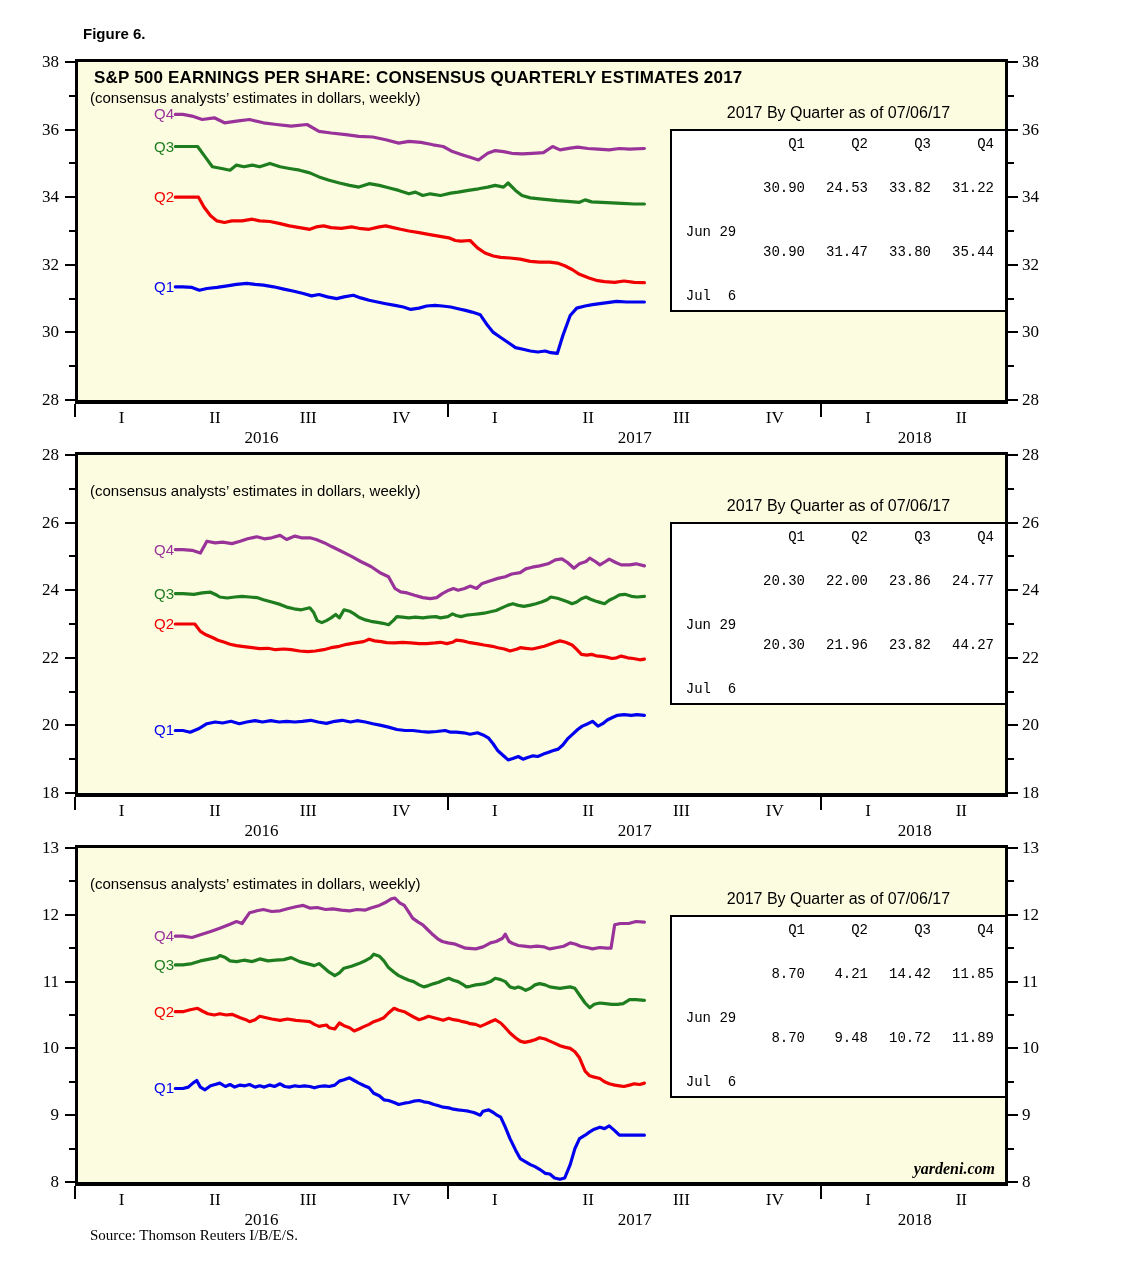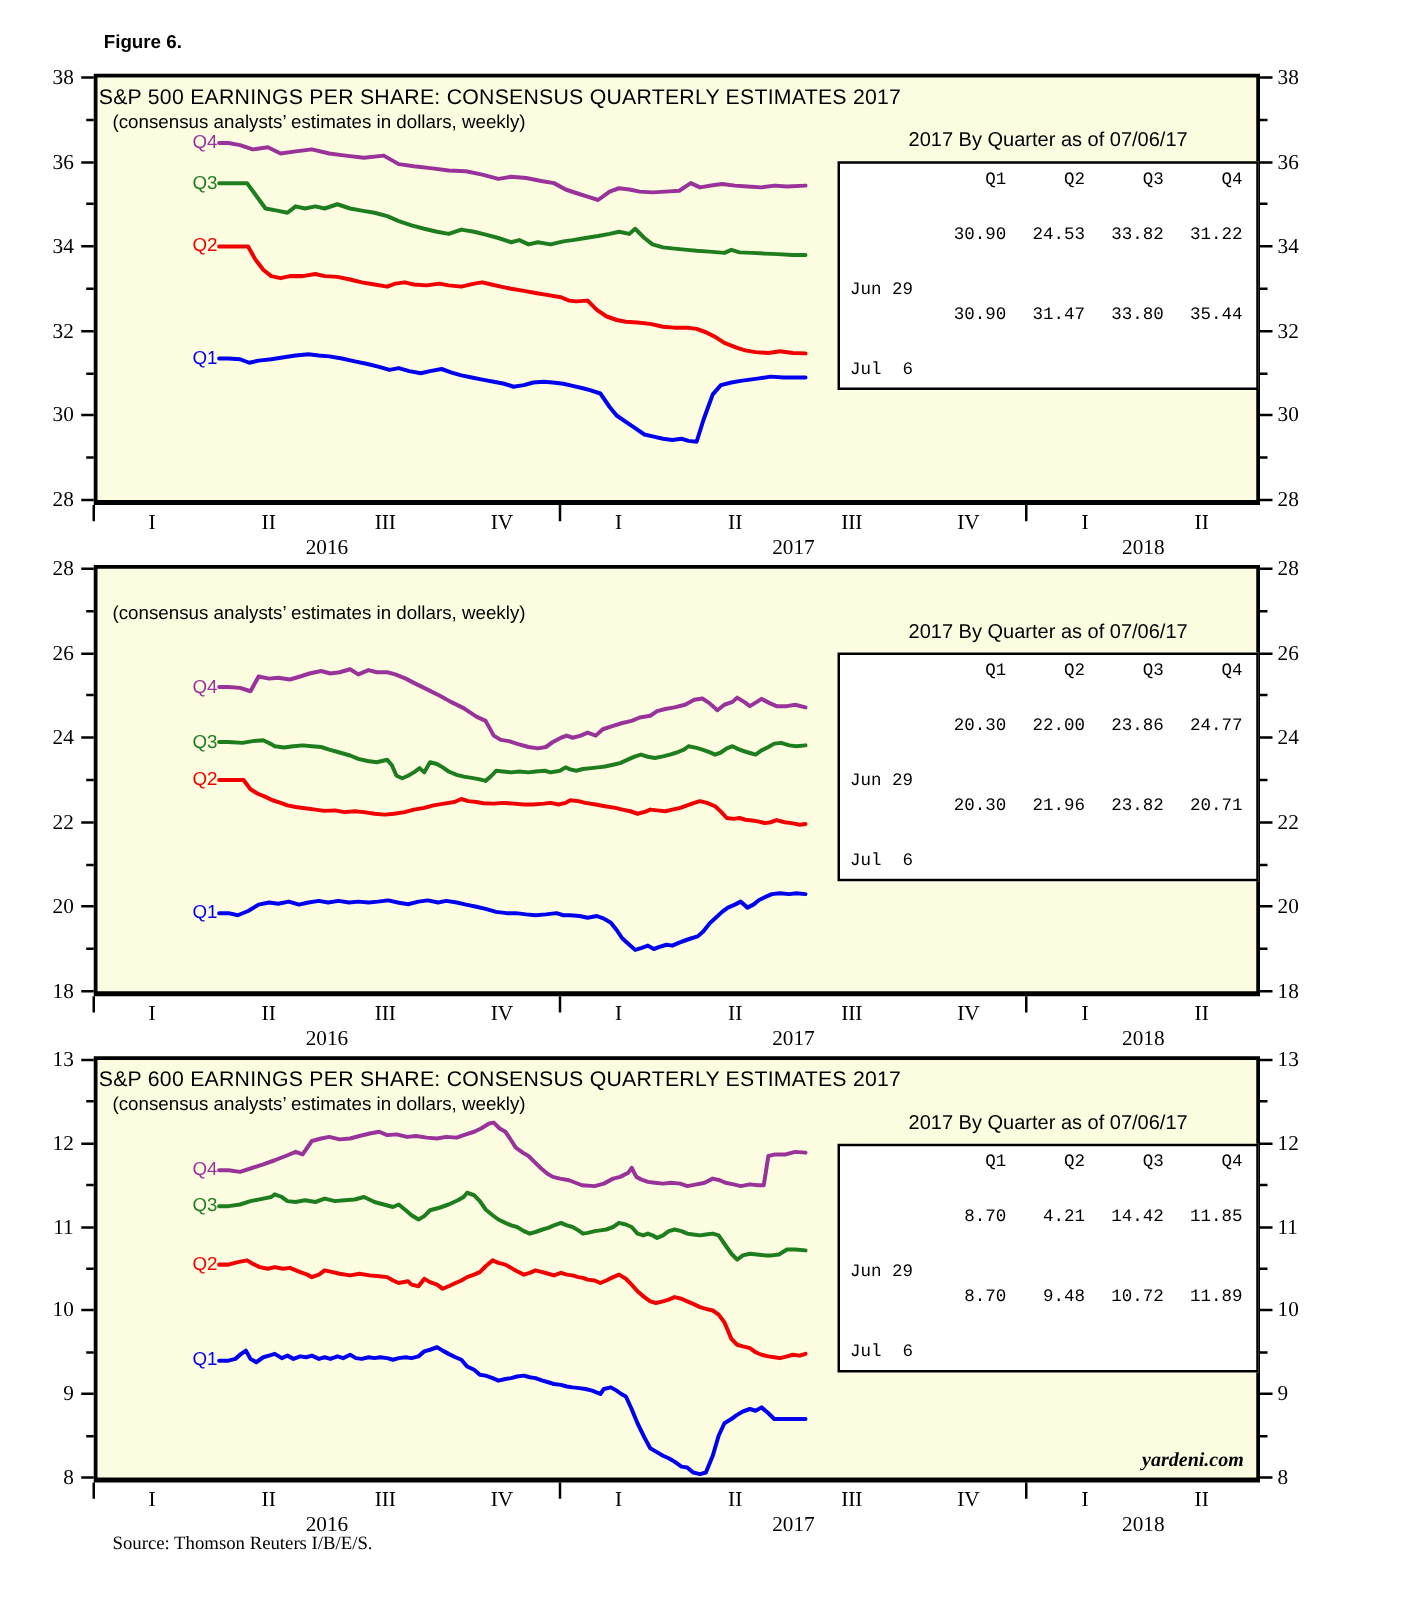--- a/index.html
+++ b/index.html
@@ -5,30 +5,30 @@
   html,body{margin:0;padding:0;background:#fff;}
   #stage{position:relative;width:1138px;height:1281px;background:#ffffff;overflow:hidden;
          font-family:"Liberation Sans",sans-serif;color:#000;}
   .figure-label{position:absolute;left:83px;top:25px;font-size:15px;font-weight:bold;}
   .panel{position:absolute;left:75px;width:927px;background:#FCFCE0;
          border:3px solid #000;border-bottom-width:4px;}
   #panel-0{top:59px;height:338px;}
   #panel-1{top:452px;height:338px;}
   #panel-2{top:845px;height:334px;}
   .panel svg{position:absolute;left:0;top:0;width:100%;height:100%;display:block;}
-  .panel-title{position:absolute;left:1px;top:6px;font-size:17px;font-weight:normal;letter-spacing:0.2px;white-space:nowrap;}
+  .panel-title{position:absolute;left:16px;top:6px;font-size:17px;font-weight:bold;letter-spacing:0.2px;white-space:nowrap;}
   .panel-subtitle{position:absolute;left:12px;top:27px;font-size:15px;white-space:nowrap;}
   .qlabel{position:absolute;left:4px;width:92px;text-align:right;font-size:15px;font-weight:500;line-height:18px;}
   .table-wrap{position:absolute;left:592px;top:42px;width:337px;}
   .table-title{text-align:center;font-size:16px;white-space:nowrap;}
   .table-box{margin-top:7px;border:2px solid #000;background:#fff;padding:3px 8px 4px 8px;
              font-family:"Liberation Mono",monospace;font-size:14px;line-height:20px;}
   .trow{display:grid;grid-template-columns:62px 63px 63px 63px 63px;}
   .tcell{text-align:right;white-space:pre;}
-  .tcell.lab{text-align:left;margin-top:44px;}
+  .tcell.lab{text-align:center;margin-top:44px;}
   .ytick,.xtick{position:absolute;background:#000;}
   .ylab{position:absolute;font-family:"Liberation Serif",serif;font-size:17px;line-height:20px;}
   .ylab.left{left:25px;width:34px;text-align:right;}
   .ylab.right{left:1022px;width:44px;text-align:left;}
   .xq{position:absolute;width:40px;margin-left:-20px;text-align:center;
       font-family:"Liberation Serif",serif;font-size:17px;}
   .xyear{position:absolute;width:60px;margin-left:-30px;text-align:center;
       font-family:"Liberation Serif",serif;font-size:17px;}
   .watermark{position:absolute;right:10px;bottom:4px;font-family:"Liberation Serif",serif;
       font-style:italic;font-weight:bold;font-size:16px;}
@@ -104,38 +104,37 @@
             <div class="tcell">20.30</div>
             <div class="tcell">22.00</div>
             <div class="tcell">23.86</div>
             <div class="tcell">24.77</div>
           </div>
           <div class="trow">
             <div class="tcell lab">Jul  6</div>
             <div class="tcell">20.30</div>
             <div class="tcell">21.96</div>
             <div class="tcell">23.82</div>
-            <div class="tcell">20.71</div>
+            <div class="tcell">44.27</div>
           </div>
         </div>
     </div>
   <div class="qlabel" style="top: 85.64px; color: rgb(153, 51, 153);">Q4</div>
       <div class="qlabel" style="top: 129.58px; color: rgb(30, 125, 30);">Q3</div>
       <div class="qlabel" style="top: 160px; color: rgb(240, 0, 0);">Q2</div>
       <div class="qlabel" style="top: 266.47px; color: rgb(0, 0, 238);">Q1</div>
     </div>
 
   <div class="panel" id="panel-2">
     <svg id="svg-2" preserveAspectRatio="none" viewBox="0 0 927 334">
         <polyline points="97.3,88.2 104.8,88.2 114.0,89.5 122.4,86.8 132.6,83.5 141.8,80.2 152.0,76.2 158.5,73.5 164.1,75.5 167.8,70.1 171.5,64.8 178.9,62.8 185.4,61.5 193.7,63.5 202.1,62.8 209.5,60.8 217.8,58.8 225.3,57.4 231.8,60.1 239.2,59.5 247.5,61.5 254.9,60.8 263.3,62.1 271.6,62.8 279.0,61.5 287.4,62.1 292.9,60.1 301.3,57.4 306.8,54.8 313.3,50.8 317.0,50.1 321.7,54.8 326.3,57.4 330.0,62.8 334.6,70.1 340.2,74.1 344.8,76.8 349.5,81.5 355.0,86.8 359.7,90.8 364.3,93.5 369.9,94.9 377.3,96.2 387.5,100.2 397.7,100.9 405.1,98.9 412.5,94.9 418.1,93.5 424.6,90.2 427.3,86.2 431.1,93.5 434.8,95.5 440.3,97.5 445.9,98.2 452.4,98.9 458.9,98.2 466.3,98.9 471.8,100.9 479.3,99.5 485.7,98.2 492.2,94.9 497.8,96.2 502.4,98.2 508.9,99.5 514.5,100.9 521.9,99.5 528.4,100.2 533.0,100.2 536.7,76.8 542.3,75.5 550.6,75.5 558.1,73.5 566.4,74.1" fill="none" stroke="#993399" stroke-width="3.2" stroke-linejoin="round" stroke-linecap="round"></polyline>
         <polyline points="97.3,116.9 104.8,116.9 114.0,115.6 122.4,112.9 132.6,110.9 139.0,109.6 141.8,107.5 147.4,109.6 152.0,112.9 158.5,113.6 165.9,112.2 174.3,113.6 181.7,110.9 190.0,112.9 197.5,112.2 205.8,111.6 213.2,109.6 221.6,113.6 229.0,115.6 236.4,117.6 241.0,115.6 246.6,120.2 251.2,124.2 256.8,127.6 261.4,124.9 266.0,120.2 273.5,118.2 280.9,115.6 288.3,112.2 292.9,109.6 295.7,106.2 301.3,108.2 305.9,112.9 310.5,119.6 316.1,124.2 320.7,127.6 326.3,130.3 330.9,132.3 335.6,133.6 341.1,136.9 345.8,138.9 350.4,137.6 356.0,135.6 360.6,134.3 365.2,132.3 370.8,130.3 375.4,132.3 380.1,133.6 384.7,136.3 388.4,138.9 392.1,138.3 397.7,136.9 402.3,136.3 407.0,135.6 412.5,133.6 417.2,130.3 422.7,131.6 427.3,133.6 432.0,138.9 436.6,140.3 440.3,138.9 444.0,140.3 447.7,142.3 452.4,140.3 457.0,136.9 461.6,135.6 467.2,136.9 471.8,138.9 476.5,139.6 482.0,140.3 486.7,139.6 492.2,138.9 496.9,140.3 501.5,147.0 507.1,155.0 511.7,159.7 516.3,156.3 521.9,155.0 527.5,155.6 534.0,156.3 539.5,156.3 545.1,155.6 551.6,151.6 558.1,151.6 566.4,152.3" fill="none" stroke="#1E7D1E" stroke-width="3.2" stroke-linejoin="round" stroke-linecap="round"></polyline>
         <polyline points="97.3,163.7 104.8,163.7 112.2,161.7 119.6,160.3 124.2,163.0 129.8,165.7 136.3,167.0 141.8,165.7 148.3,167.0 153.9,166.3 162.2,169.7 167.8,171.7 171.5,173.7 177.1,171.7 181.7,168.3 188.2,169.7 193.7,171.0 202.1,172.3 209.5,171.0 217.8,172.3 225.3,173.0 231.8,173.7 236.4,176.4 241.0,178.4 248.4,177.0 251.2,179.7 256.8,181.0 261.4,175.0 266.0,177.7 271.6,179.7 276.2,183.0 280.9,181.0 286.4,178.4 291.1,176.4 295.7,173.7 301.3,171.7 305.9,169.7 310.5,165.0 316.1,160.3 320.7,162.3 326.3,163.7 330.9,166.3 335.6,169.0 341.1,171.7 345.8,170.3 350.4,168.3 356.0,169.7 360.6,171.0 365.2,172.3 370.8,170.3 375.4,171.7 380.1,172.3 384.7,173.7 388.4,174.3 392.1,175.7 397.7,176.4 402.3,178.4 407.0,176.4 412.5,173.7 417.2,171.7 422.7,175.0 427.3,179.7 432.0,185.0 437.5,189.7 442.2,193.1 446.8,194.4 452.4,193.1 457.0,191.7 461.6,189.7 467.2,191.0 471.8,193.1 476.5,195.1 482.0,197.7 486.7,199.1 492.2,200.4 496.9,203.7 501.5,209.8 507.1,223.1 511.7,227.8 516.3,229.1 521.9,230.5 526.5,233.8 531.2,235.8 536.7,237.1 541.4,237.8 546.0,238.5 551.6,237.1 556.2,235.8 561.8,236.5 566.4,235.1" fill="none" stroke="#F00000" stroke-width="3.2" stroke-linejoin="round" stroke-linecap="round"></polyline>
         <polyline points="97.3,240.5 104.8,240.5 110.3,239.1 114.9,235.1 118.7,232.5 122.4,239.1 127.0,241.8 132.6,237.8 137.2,236.5 141.8,235.1 147.4,238.5 152.0,236.5 156.7,239.1 162.2,237.1 166.9,237.8 171.5,236.5 177.1,239.1 181.7,237.8 186.3,239.1 191.9,237.1 196.5,238.5 202.1,235.8 206.7,238.5 211.4,239.1 216.9,237.8 221.6,238.5 226.2,237.8 231.8,238.5 236.4,239.8 241.0,238.5 246.6,237.8 251.2,238.5 256.8,237.1 261.4,233.1 266.0,231.8 271.6,229.8 276.2,232.5 280.9,235.1 286.4,237.8 291.1,239.8 295.7,245.2 301.3,247.8 305.9,251.8 310.5,252.5 316.1,254.5 320.7,256.5 326.3,255.2 330.9,254.5 335.6,253.2 341.1,252.5 345.8,253.8 350.4,254.5 356.0,256.5 360.6,257.8 365.2,259.2 370.8,259.9 375.4,261.2 380.1,261.9 385.6,262.5 390.3,263.2 395.8,264.5 402.3,267.2 405.1,263.2 410.7,261.9 415.3,264.5 419.0,267.2 422.7,269.2 427.3,279.2 432.0,290.6 437.5,301.9 442.2,310.6 446.8,313.3 452.4,316.6 457.0,318.6 461.6,321.3 467.2,325.3 471.8,326.0 476.5,330.0 482.0,331.3 486.7,330.0 492.2,316.6 496.9,300.6 501.5,290.6 507.1,287.2 511.7,283.9 516.3,281.2 521.9,279.2 526.5,280.6 531.2,277.9 536.7,282.6 541.4,287.2 548.8,287.2 556.2,287.2 566.4,287.2" fill="none" stroke="#0000EE" stroke-width="3.2" stroke-linejoin="round" stroke-linecap="round"></polyline>
       </svg>
-    <div class="panel-title">S&amp;P 600 EARNINGS PER SHARE: CONSENSUS QUARTERLY ESTIMATES 2017</div>
     <div class="panel-subtitle">(consensus analysts’ estimates in dollars, weekly)</div>
     <div class="table-wrap">
       <div class="table-title">2017 By Quarter as of 07/06/17</div>
       <div class="table-box" id="tbox-2">
           <div class="trow">
             <div class="tcell lab"></div>
             <div class="tcell">Q1</div>
             <div class="tcell">Q2</div>
             <div class="tcell">Q3</div>
             <div class="tcell">Q4</div>

